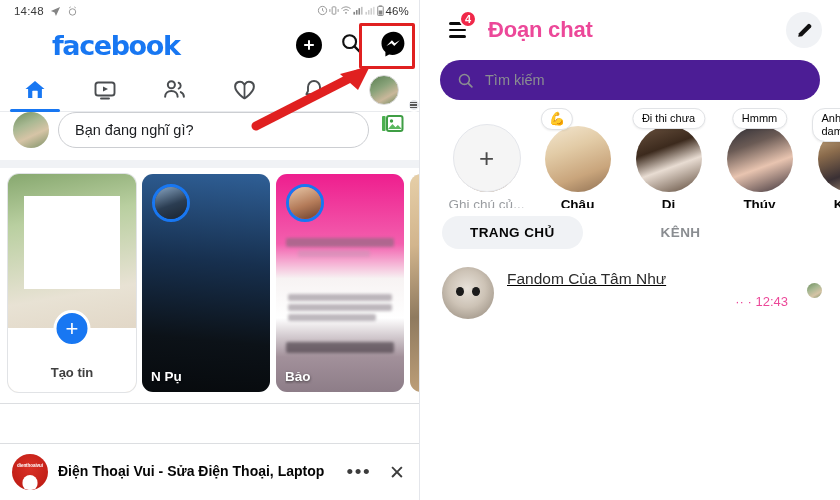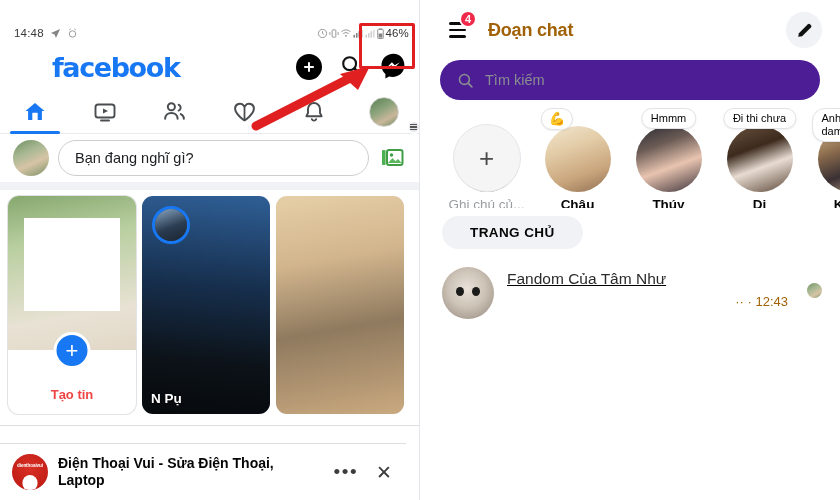--- a/index.html
+++ b/index.html
@@ -17,24 +17,23 @@
     background: #ffffff;
     overflow: hidden;
     border-right: 1px solid #e4e6eb;
   }
   .statusbar {
     height: 22px; width: 100%;
     display: flex; align-items: center; justify-content: space-between;
     padding: 0 10px 0 14px;
     font-size: 11.5px; color: #3a3a3a; letter-spacing: .2px;
     background: #fff;
-    margin-top: 22px;
   }
   .sb-left { display: flex; align-items: center; gap: 6px; }
-  .sb-right { display: flex; align-items: center; gap: 0; }
+  .sb-right { display: flex; align-items: flex-start; gap: 0; }
   .sb-ico { opacity: .72; display: inline-flex; }
   .sb-batt { font-size: 11.5px; color: #333; }
 
   .fb-header {
     height: 46px; display: flex; align-items: center;
     padding: 0 12px 0 14px; justify-content: space-between; margin-left: 38px;
   }
   .fb-logo {
     color: #1877f2; font-size: 27px; font-weight: bold;
     letter-spacing: -1.4px; line-height: 1;
@@ -69,21 +68,21 @@
   }
   .av-badge {
     position: absolute; right: -2px; bottom: -1px;
     width: 14px; height: 14px; border-radius: 50%;
     background: #e4e6eb; border: 2px solid #fff;
     display: flex; flex-direction: column; align-items: center; justify-content: center; gap: 1.5px;
   }
   .av-badge i { display: block; width: 7px; height: 1.2px; background: #555; }
 
   .composer {
-    height: 56px; display: flex; align-items: center; gap: 9px;
+    height: 56px; display: flex; gap: 9px;
     padding: 0 13px; border-bottom: 8px solid #f0f2f5;
   }
   .comp-av {
     width: 36px; height: 36px; border-radius: 50%; flex: 0 0 36px;
     background: linear-gradient(155deg,#6f8f5f 0%,#a8b892 35%,#d6c4a6 62%,#7a9166 100%);
   }
   .comp-input {
     flex: 1; height: 36px; border: 1px solid #ccced2; border-radius: 19px;
     display: flex; align-items: center; padding: 0 16px;
     font-size: 14.5px; color: #1c1e21;
@@ -119,35 +118,35 @@
     background: #fff; display: flex; align-items: flex-end; justify-content: center;
     padding-bottom: 12px;
   }
   .plus-fab {
     position: absolute; left: 50%; top: -18px; transform: translateX(-50%);
     width: 37px; height: 37px; border-radius: 50%;
     background: #1877f2; border: 3px solid #fff;
     display: flex; align-items: center; justify-content: center;
     color: #fff; font-size: 22px; line-height: 0; font-weight: 300;
   }
-  .story-label-create { font-size: 13px; color: #ef4444; font-weight: 600; }
+  .story-label-create { font-size: 13px; color: #404040; font-weight: 600; }
   .story-name {
     position: absolute; left: 9px; right: 6px; bottom: 8px;
     color: #fff; font-size: 13.5px; font-weight: bold;
     text-shadow: 0 1px 3px rgba(0,0,0,.6);
     white-space: nowrap; overflow: hidden;
     filter: blur(.6px);
   }
   .blurtext {
     position: absolute; border-radius: 2px;
     background: rgba(120,110,118,.55); filter: blur(1.4px);
   }
 
   .banner {
-    position: absolute; left: 0; right: 13px; bottom: 0;
+    position: absolute; left: 0; right: 0; bottom: 0;
     height: 57px; background: #fff; border-top: 1px solid #dcdee1;
     display: flex; align-items: center; gap: 10px; padding: 0 14px 0 12px;
   }
   .banner-av {
     width: 36px; height: 36px; border-radius: 50%; flex: 0 0 36px;
     background: radial-gradient(circle at 50% 38%, #d93025 0%, #c21f17 70%, #a5120c 100%);
     position: relative; overflow: hidden;
     display: flex; align-items: flex-start; justify-content: center;
   }
   .banner-av span {
@@ -188,21 +187,21 @@
   .burger i { display: block; width: 17px; height: 2.4px; background: #0b0b0b; border-radius: 2px; }
   .burger-badge {
     position: absolute; top: -3px; right: -3px;
     min-width: 18px; height: 18px; padding: 0 4px;
     border-radius: 9px; background: #f02849; color: #fff;
     font-size: 11px; font-weight: bold;
     display: flex; align-items: center; justify-content: center;
     border: 2px solid #fff;
   }
   .mg-title {
-    flex: 1; font-size: 18px; font-weight: bold; color: #a16207; letter-spacing: -.2px;
+    flex: 1; font-size: 22px; font-weight: bold; color: #ec4899; letter-spacing: -.2px;
   }
   .pencil-btn {
     width: 36px; height: 36px; border-radius: 50%; background: #f0f2f5;
     display: flex; align-items: center; justify-content: center; flex: 0 0 36px;
   }
   .mg-search {
     margin: 0 20px; height: 40px; border-radius: 20px; background: #4c1d95;
     display: flex; align-items: center; gap: 11px; padding: 0 17px;
   }
   .mg-search-ph { font-size: 14.5px; color: #8a8d91; }
@@ -263,21 +262,21 @@
   .c0::after { right: 26%; }
   .c1 { background: linear-gradient(160deg,#2a3a22 0%,#5d7a42 30%,#29331f 60%,#0f140c 100%); }
   .c2 { background: linear-gradient(160deg,#efe6d8 0%,#c7b096 35%,#8a7258 65%,#d8cbb6 100%); }
   .chat-body { flex: 1; position: relative; min-width: 0; }
   .chat-name {
     font-size: 15.5px; color: #2b2b2b; white-space: nowrap; overflow: hidden;
     padding-top: 3px;
   }
   .chat-meta {
     position: absolute; right: 0; top: 27px;
-    font-size: 13px; color: #a16207; white-space: nowrap;
+    font-size: 13px; color: #ec4899; white-space: nowrap;
   }
   .chat-meta.far { right: 34px; }
   .seen-av {
     position: absolute; right: 0; top: 16px;
     width: 15px; height: 15px; border-radius: 50%;
     background: linear-gradient(150deg,#6f8f5f 0%,#a8b892 40%,#d6c4a6 70%,#7a9166 100%);
   }
 </style>
 </head>
 <body>
@@ -440,20 +439,33 @@
       </div>
 
       <div class="story">
         <div class="thumb s1"></div>
         <div class="s-ring">
             <div class="f r1"></div>
           </div>
         <div class="story-name">N Pụ</div>
       </div>
 
+      <div class="story">
+        <div class="thumb s2"></div>
+        <div class="s-ring">
+            <div class="f r2"></div>
+          </div>
+        <div class="blurtext" style="left:10px;top:64px;width:108px;height:9px;"></div>
+        <div class="blurtext" style="left:22px;top:76px;width:72px;height:7px;background:rgba(200,150,180,.5);"></div>
+        <div class="blurtext" style="left:12px;top:120px;width:104px;height:7px;background:rgba(110,100,110,.45);"></div>
+        <div class="blurtext" style="left:12px;top:130px;width:104px;height:7px;background:rgba(110,100,110,.45);"></div>
+        <div class="blurtext" style="left:12px;top:140px;width:88px;height:7px;background:rgba(110,100,110,.45);"></div>
+        <div class="blurtext" style="left:10px;top:168px;width:108px;height:11px;background:rgba(60,50,58,.6);"></div>
+        <div class="story-name">Bảo</div>
+      </div>
 
       <div class="story">
         <div class="thumb s3"></div>
 
       </div>
     </div>
 
     <div class="banner">
       <div class="banner-av">
         <span>dienthoaivui</span>
@@ -506,40 +518,41 @@
         <div class="note-name muted">Ghi chú củ...</div>
       </div>
 
       <div class="note">
         <div class="note-bubble emoji">💪</div>
         <div class="note-av n1"></div>
         <div class="note-name">Châu</div>
       </div>
 
       <div class="note">
+        <div class="note-bubble">Đi thi chưa</div>
+        <div class="note-av n2"></div>
+        <div class="note-name">Di</div>
+      </div>
+
+      <div class="note">
         <div class="note-bubble">Hmmm</div>
         <div class="note-av n3"></div>
         <div class="note-name">Thúy</div>
-      </div>
-
-      <div class="note">
-        <div class="note-bubble">Đi thi chưa</div>
-        <div class="note-av n2"></div>
-        <div class="note-name">Di</div>
       </div>
 
       <div class="note">
         <div class="note-bubble multi">Anh cu ma dam chim</div>
         <div class="note-av n4"></div>
         <div class="note-name">Khoa</div>
       </div>
     </div>
 
     <div class="mg-tabs">
       <div class="mg-tab active">TRANG CHỦ</div>
+      <div class="mg-tab">KÊNH</div>
     </div>
 
     <div class="chat-list">
 
       <div class="chat-row">
         <div class="chat-av c0"></div>
         <div class="chat-body">
           <div class="chat-name">Fandom Của Tâm Như</div>
           <div class="chat-meta far">·· · 12:43</div>
           <div class="seen-av"></div>

